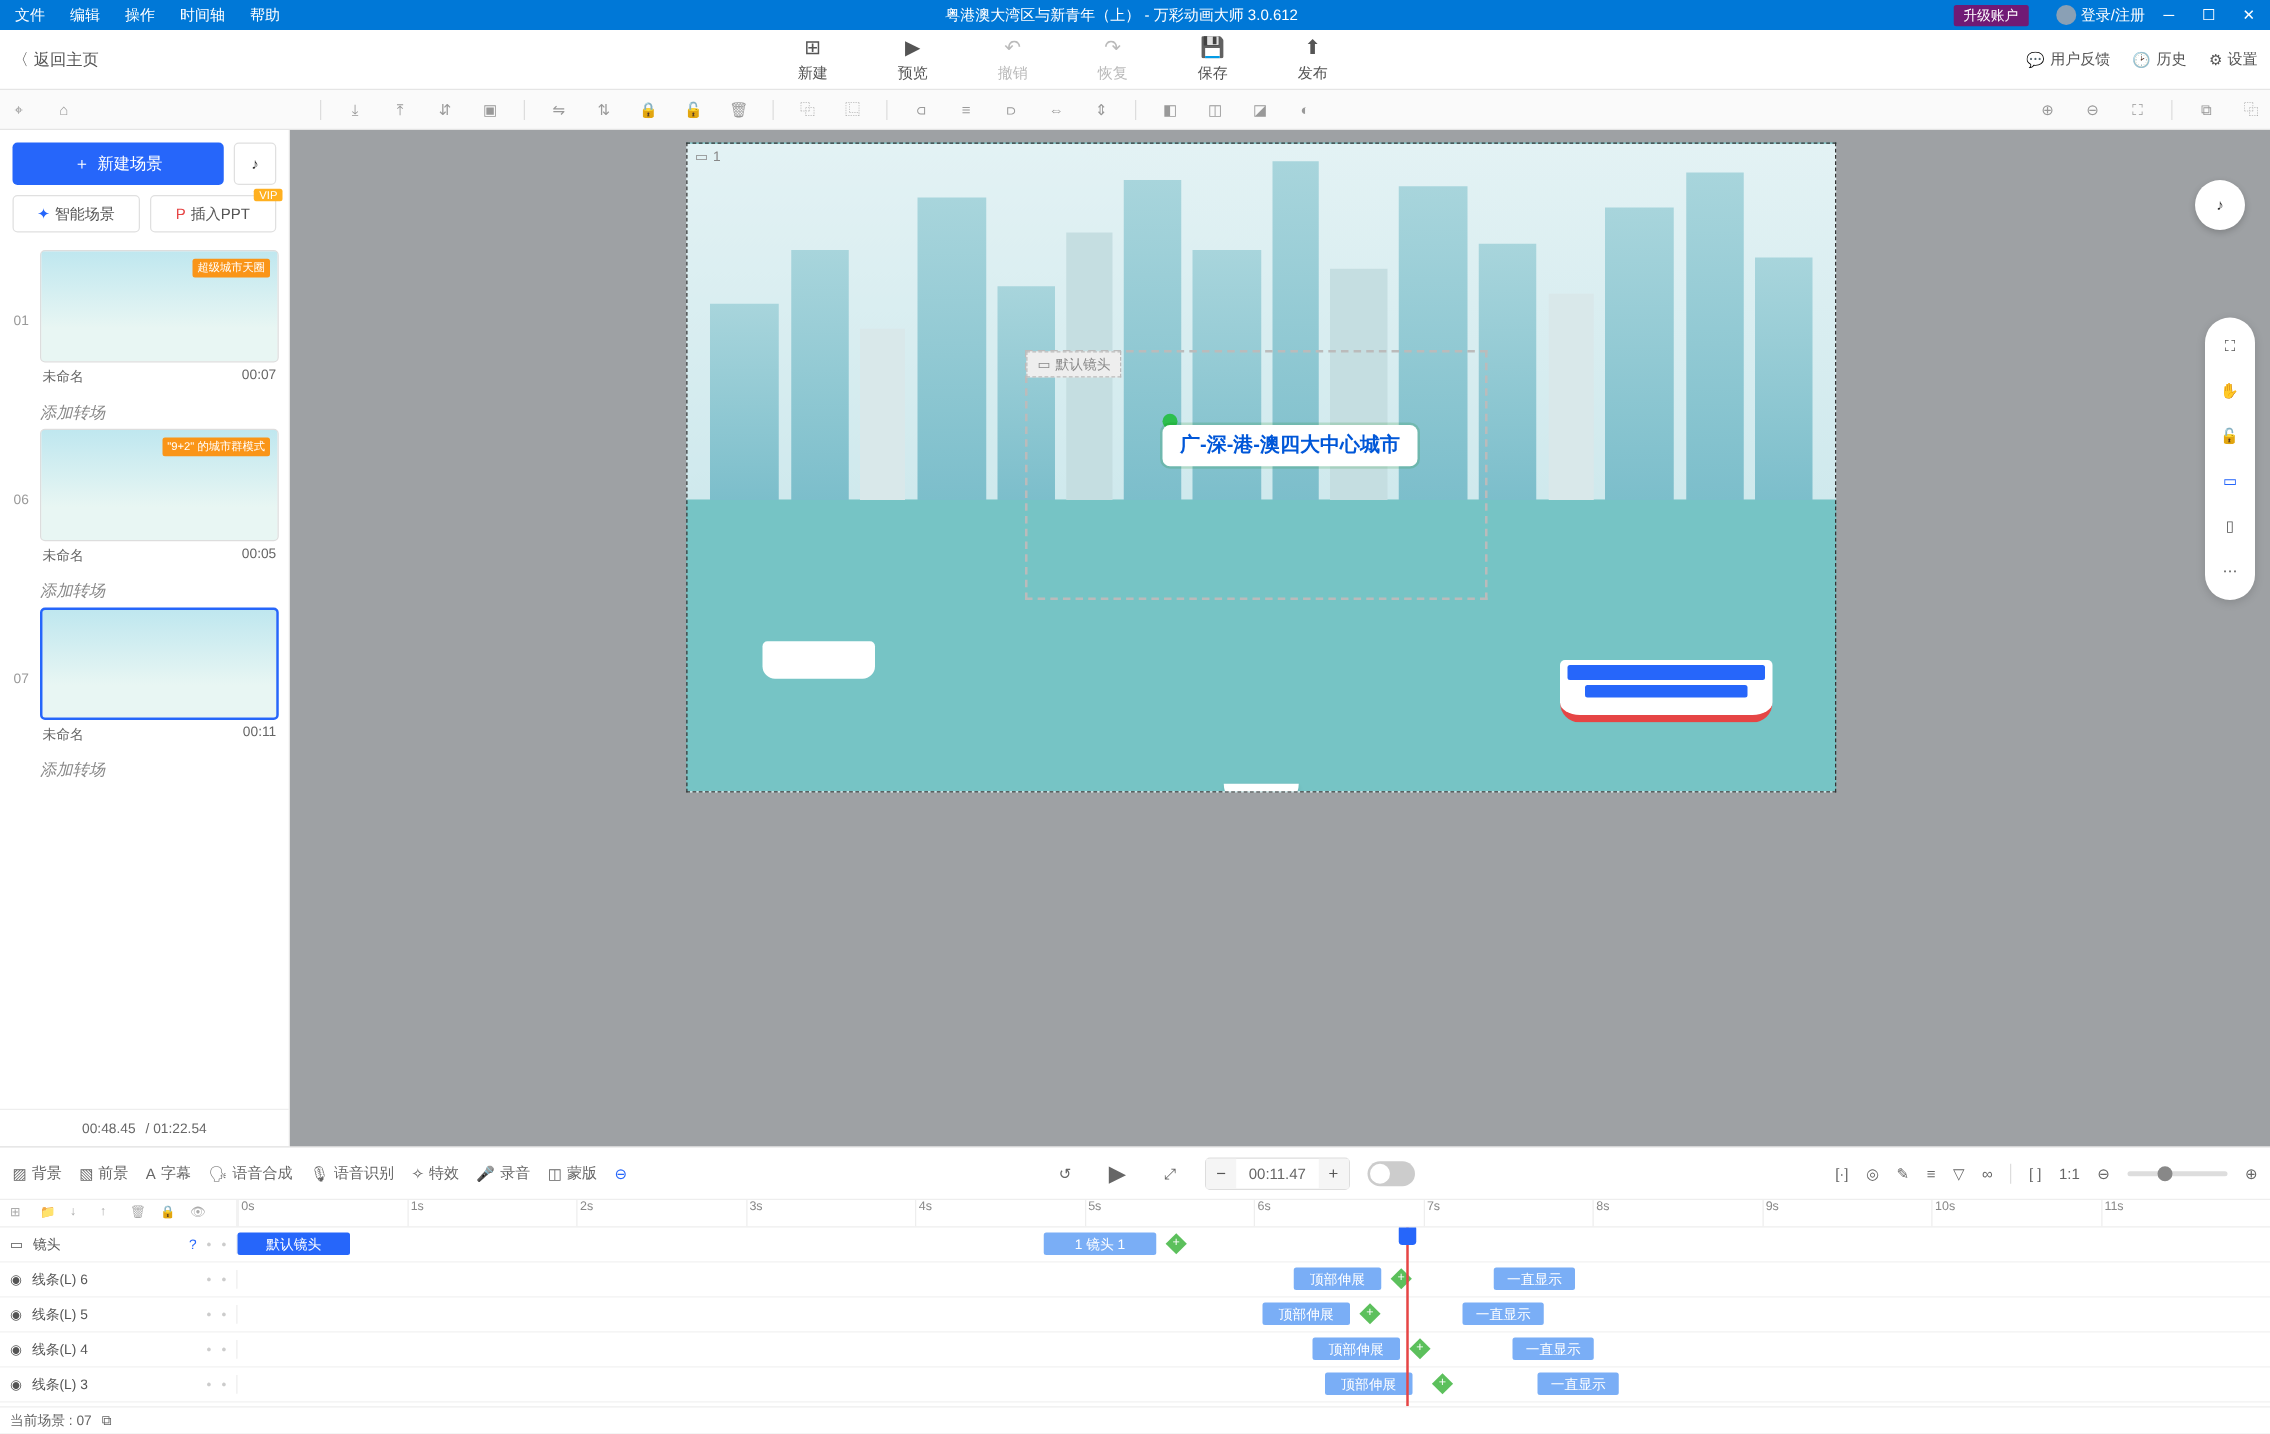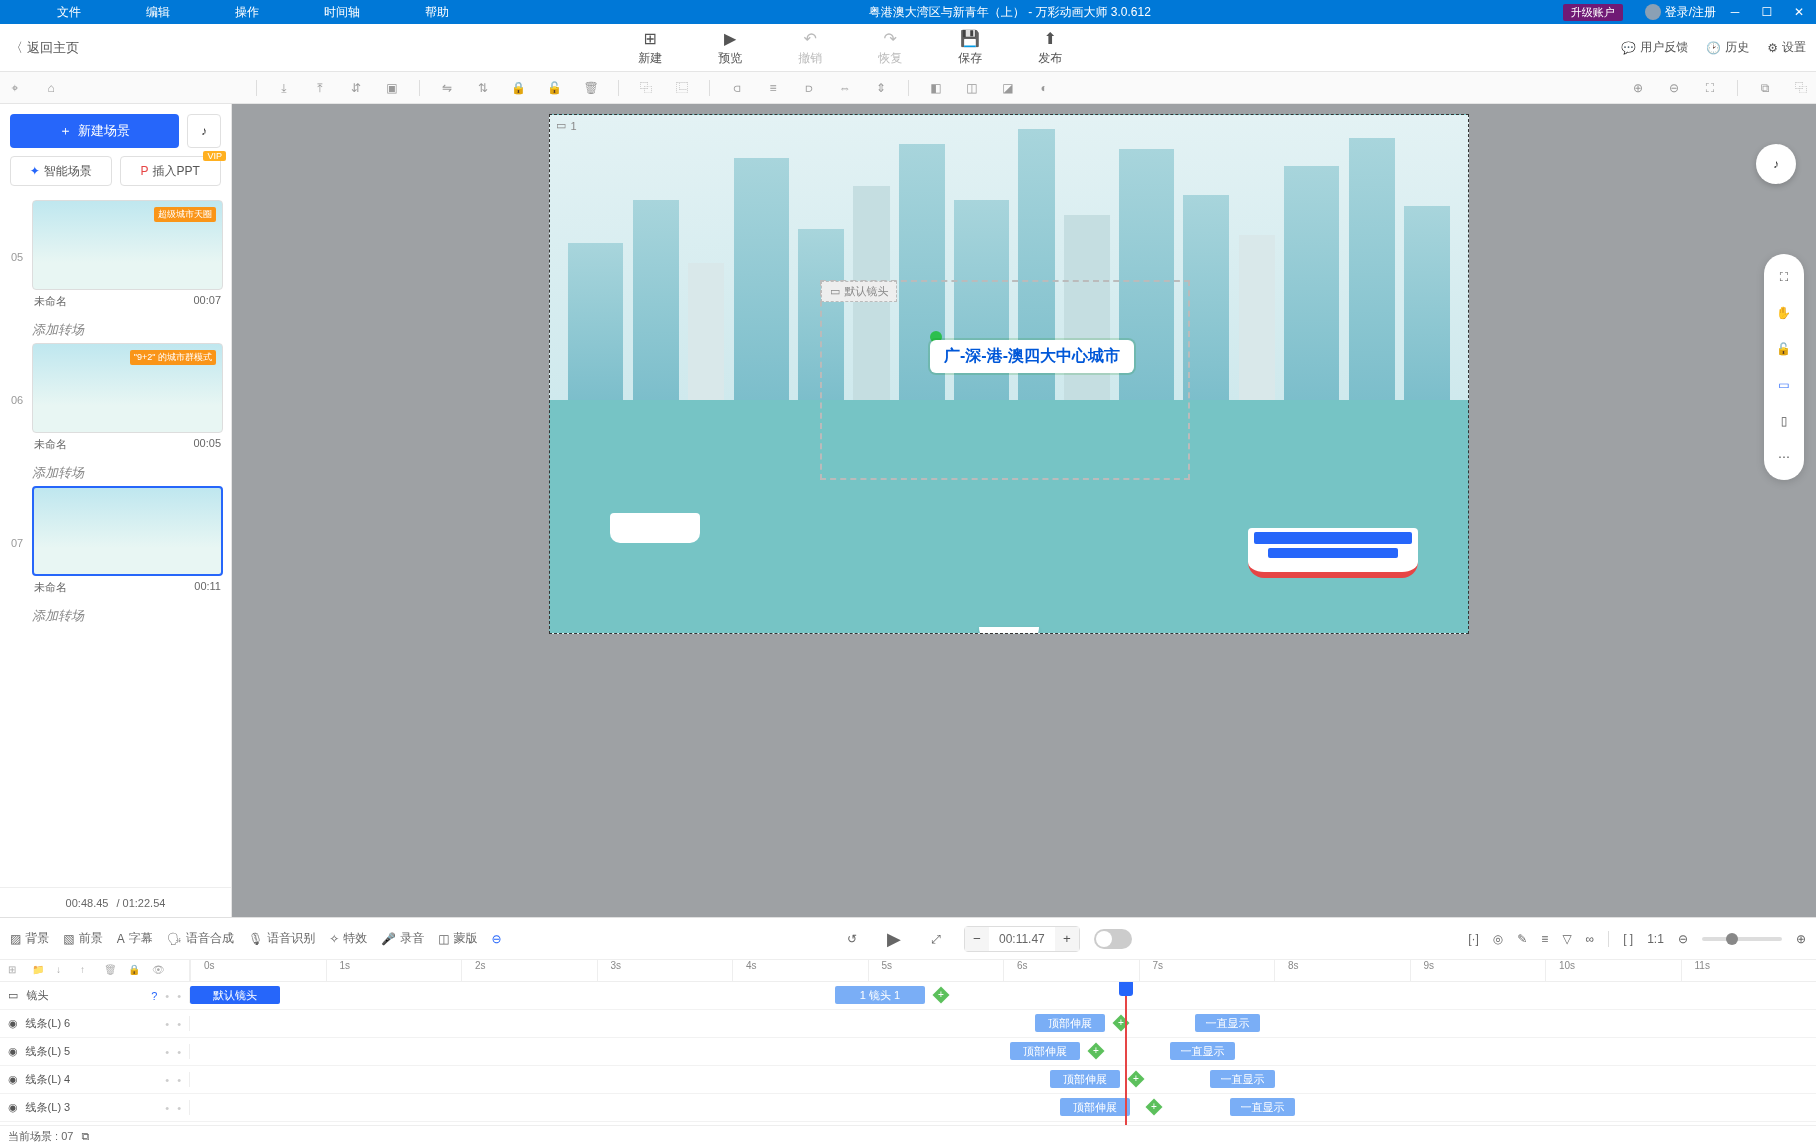--- a/index.html
+++ b/index.html
@@ -1,19 +1,19 @@
 <!DOCTYPE html>
 <html><head>
 <meta charset="utf-8">
 <style>
 * { margin: 0; padding: 0; box-sizing: border-box; font-family: "Microsoft YaHei", Arial, sans-serif; }
 body { background: #fff; font-size: 12px; color: #333; overflow: hidden; }
 .titlebar { background: #0078d7; height: 24px; display: flex; align-items: center; color: #fff; padding: 0 4px; font-size: 12px; }
 .titlebar .menus { display: flex; gap: 4px; }
-.titlebar .menus span { padding: 2px 8px; cursor: pointer; margin-left: 45px; }
+.titlebar .menus span { padding: 2px 8px; cursor: pointer; }
 .titlebar .title { flex: 1; text-align: center; }
 .titlebar .right { display: flex; align-items: center; gap: 6px; }
 .titlebar .upgrade { background: #701a75; padding: 1px 8px; border-radius: 2px; font-size: 11px; }
 .titlebar .winbtn { width: 26px; height: 18px; display: flex; align-items: center; justify-content: center; cursor: pointer; }
 .avatar-ic { width:16px; height:16px; border-radius:50%; background:#8aa0b5; display:inline-block; margin-right:4px; }
 .maintoolbar { display: flex; align-items: center; height: 48px; border-bottom: 1px solid #e5e5e5; padding: 0 10px; }
 .maintoolbar .back { display: flex; align-items: center; gap: 4px; cursor: pointer; font-size: 13px; color: #555; }
 .maintoolbar .center { flex: 1; display: flex; justify-content: center; gap: 40px; }
 .maintoolbar .action { display: flex; flex-direction: column; align-items: center; gap: 2px; cursor: pointer; width: 40px; color: #555; }
 .maintoolbar .action.disabled { opacity: .4; }
@@ -59,21 +59,21 @@
 .tl-play { width:28px; height:28px; display:flex; align-items:center; justify-content:center; cursor:pointer; }
 .tl-time { display:flex; align-items:center; border:1px solid #ddd; border-radius:4px; height:26px; }
 .tl-time button { width:24px; height:100%; border:none; background:#f5f5f5; cursor:pointer; color:#555; }
 .tl-time span { padding:0 10px; font-size:12px; font-variant-numeric:tabular-nums; }
 .toggle { width:38px; height:20px; background:#ccc; border-radius:10px; position:relative; cursor:pointer; }
 .toggle::after { content:''; position:absolute; width:16px; height:16px; background:#fff; border-radius:50%; top:2px; left:2px; }
 .tl-head { display:flex; height:22px; border-bottom:1px solid #eee; font-size:10px; color:#888; }
 .tl-left { width:190px; border-right:1px solid #eee; display:flex; align-items:center; gap:10px; padding:0 8px; color:#aaa; }
 .tl-left .ic { width:14px; height:14px; }
 .ruler { flex:1; position:relative; display:flex; }
-.ruler .tick { flex:1; border-left:1px solid #eee; padding-left:13px; }
+.ruler .tick { flex:1; border-left:1px solid #eee; padding-left:2px; }
 .tl-rows { flex:1; overflow:auto; position:relative; }
 .tl-row { display:flex; height:28px; border-bottom:1px solid #f2f2f2; align-items:center; }
 .tl-row .tl-left { font-size:11px; color:#555; gap:8px; }
 .track { flex:1; position:relative; height:100%; }
 .clip { position:absolute; top:4px; height:18px; background:#2666fa; color:#fff; font-size:11px; display:flex; align-items:center; justify-content:center; border-radius:2px; padding:0 8px; }
 .clip.light { background:#7aaef6; }
 .plus-marker { position:absolute; top:7px; width:12px; height:12px; background:#5cc05c; transform:rotate(45deg); display:flex; align-items:center; justify-content:center; }
 .plus-marker::after { content:'+'; transform:rotate(-45deg); color:#fff; font-size:10px; line-height:1; }
 .playhead { position:absolute; top:0; bottom:0; width:2px; background:#e64545; z-index:5; }
 .playhead::before { content:''; position:absolute; top:-2px; left:-6px; width:14px; height:16px; background:#2666fa; border-radius:3px; }
@@ -211,21 +211,21 @@
         </div>
         <div class="scenebtn">
           <span style="color:#e64545">P</span>
           <span>插入PPT</span>
           <span class="vip-badge">VIP</span>
         </div>
       </div>
     </div>
     <div class="scenes-list" id="scenes-list">
         <div class="scene-item">
-          <div class="scene-num">05</div>
+          <div class="scene-num">01</div>
     <div class="scene-body">
       <div class="scene-thumb ">
               <div style="position:absolute;top:6px;right:6px;background:rgba(255,140,0,.9);color:#fff;font-size:9px;padding:1px 4px;border-radius:2px;">超级城市天圈</div>
             </div>
       <div class="scene-meta">
               <span>未命名</span>
               <span>00:07</span>
             </div>
     </div>
         </div>

